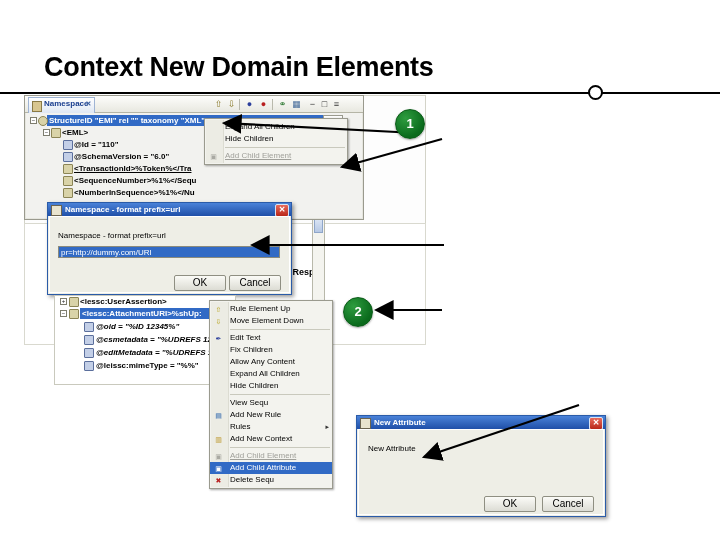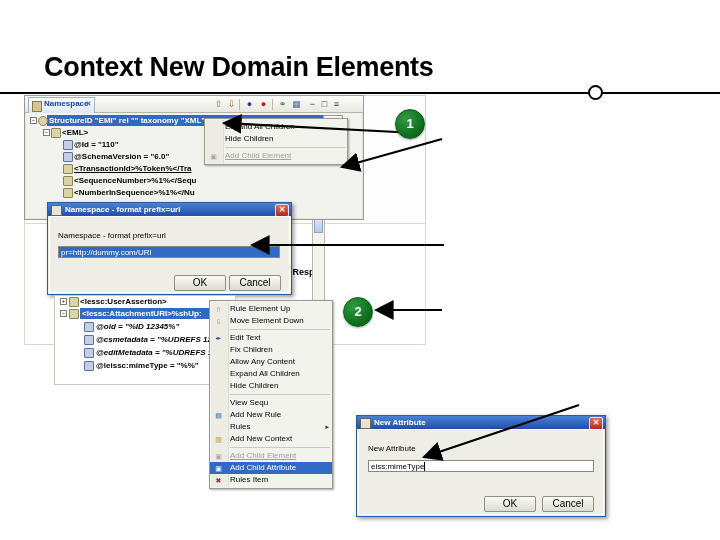--- a/index.html
+++ b/index.html
@@ -355,35 +355,32 @@
     <div class="mi dis">
       <span class="mi-ico" style="color:#a9a9a2;">▣</span>
       <span>Add Child Element</span>
     </div>
     <div class="mi hl">
       <span class="mi-ico" style="color:#ffffff;">▣</span>
       <span>Add Child Attribute</span>
     </div>
     <div class="mi">
       <span class="mi-ico" style="color:#b81f1f;">✖</span>
-      <span>Rules Item</span>
+      <span>Delete Sequ</span>
     </div>
   </div>
 
   <div class="dlg" style="left:332px;top:320px;width:248px;height:100px;">
     <div class="dlg-title">
       <span class="dlg-ico"></span>
       <span>New Attribute</span>
       <span class="dlg-close">✕</span>
     </div>
     <div class="dlg-body">
       <div class="dlg-label" style="left:9px;top:14px;">New Attribute</div>
-      <div class="dlg-input" style="left:9px;top:30px;width:226px;">
-        <span>eiss:mimeType</span><span class="caret">&nbsp;</span>
-      </div>
       <div class="dlg-btn" style="left:125px;top:66px;">OK</div>
       <div class="dlg-btn" style="left:183px;top:66px;">Cancel</div>
     </div>
   </div>
 
   <svg id="arrows" viewBox="0 0 672 430">
     <defs>
       <marker id="ah" markerWidth="9" markerHeight="9" refX="8" refY="4.5" orient="auto">
         <path d="M0,0 L9,4.5 L0,9 Z" fill="#000"></path>
       </marker>

